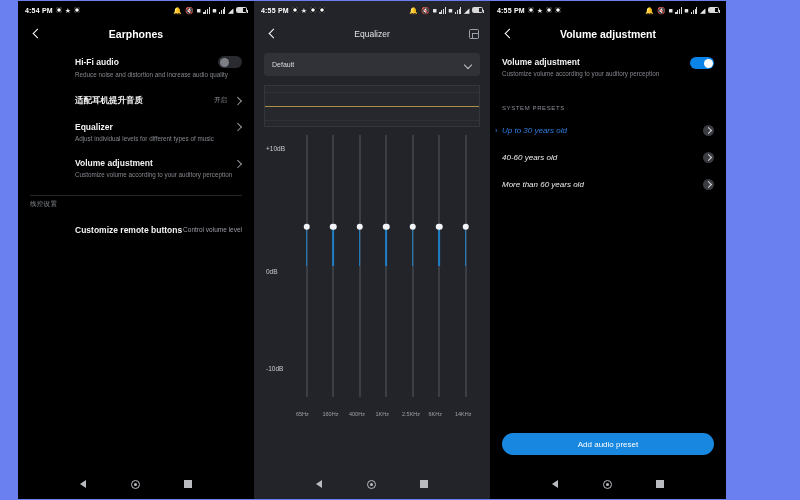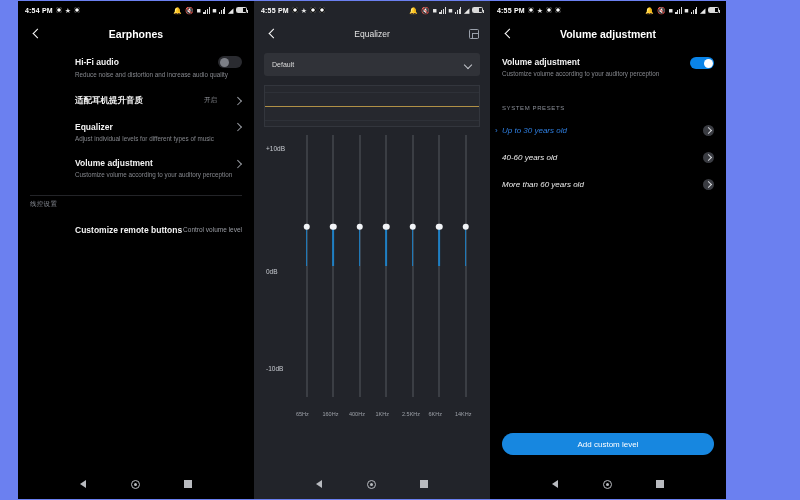--- a/index.html
+++ b/index.html
@@ -78,21 +78,21 @@
 
   
   .body1 { flex:1; padding:0 12px; overflow:hidden; }
   .sec-head {
     font-size:6.5px; color:#8b8f98; margin:4px 0 9px 0; letter-spacing:.3px;
   }
   .row { position:relative; padding:7px 0 8px 0;margin-left:45px; }
   .row-main { display:flex; align-items:center; justify-content:space-between; }
   .row-title { font-size:8.5px; color:#f2f2f2; font-weight:bold; }
   .row-sub { font-size:6.3px; color:#86888e; margin-top:3px; line-height:1.35; max-width:185px; }
-  .row-right { display:flex; align-items:center; gap:16px; flex:0 0 auto; }
+  .row-right { display:flex; align-items:center; gap:6px; flex:0 0 auto; }
   .row-value { font-size:6.5px; color:#9a9da4; }
   .chev {
     width:9px; height:9px; position:relative; flex:0 0 9px;
   }
   .chev:before {
     content:""; position:absolute; left:2px; top:2px;
     width:4.5px; height:4.5px; border-right:1.2px solid #9a9da4;
     border-top:1.2px solid #9a9da4; transform:rotate(45deg);
   }
   .toggle {
@@ -496,21 +496,21 @@
       <div class="preset-row">
         <span class="preset-label">40-60 years old</span>
         <span class="chev-circle"></span>
       </div>
 
       <div class="preset-row">
         <span class="preset-label">More than 60 years old</span>
         <span class="chev-circle"></span>
       </div>
 
-      <div class="add-btn">Add custom level</div>
+      <div class="add-btn">Add audio preset</div>
     </div>
 
     <div class="navbar">
       <div class="nav-back"></div>
       <div class="nav-home"></div>
       <div class="nav-recent"></div>
     </div>
   </div>
 
 </div>

